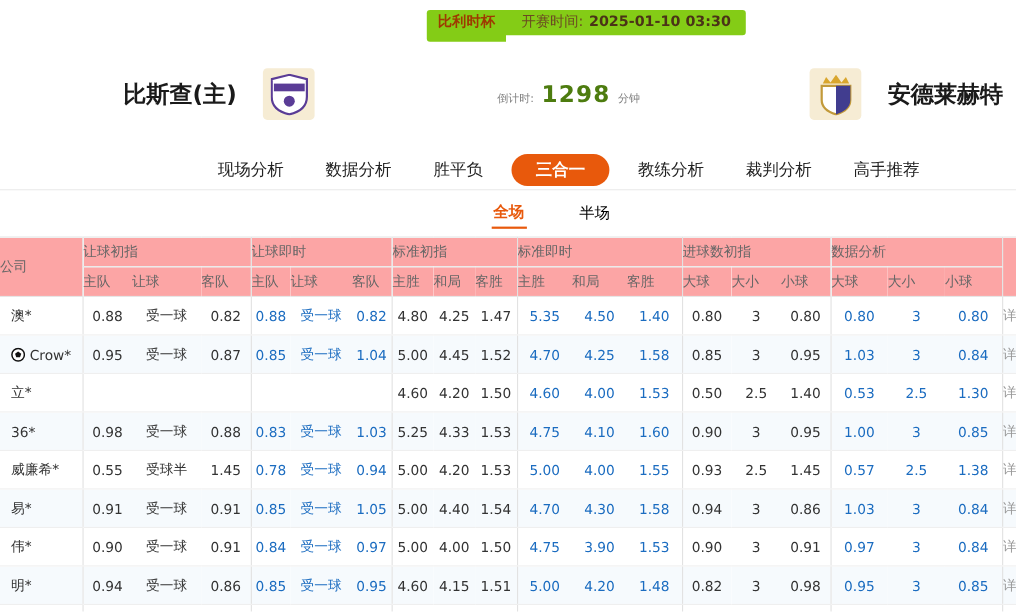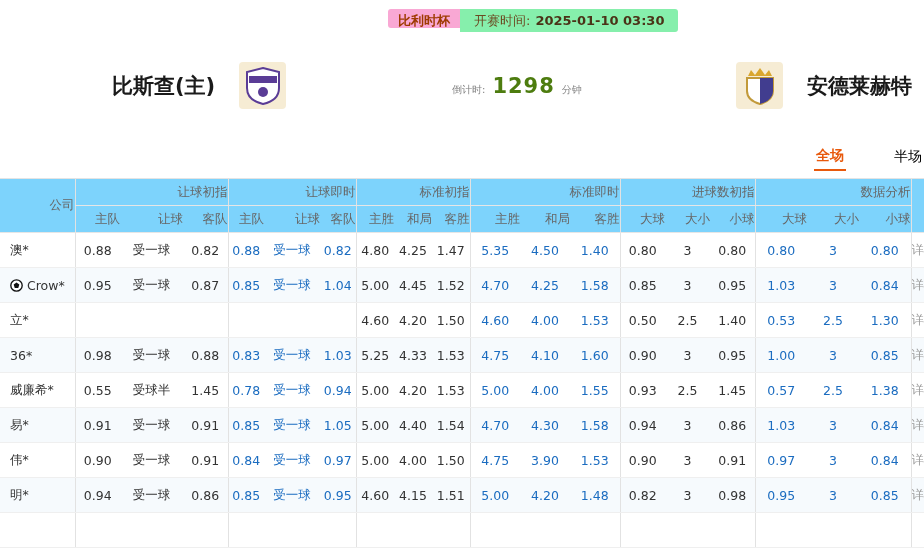--- a/index.html
+++ b/index.html
@@ -1,52 +1,52 @@
 <!DOCTYPE html>
 <html><head>
 <meta charset="utf-8">
 <style>
   *{box-sizing:border-box;margin:0;padding:0;}
   html,body{width:924px;height:556px;}
   body{overflow:hidden;background:#fff;color:#333;font-family:"DejaVu Sans","Liberation Sans",sans-serif;}
 
   
   .topbar{position:relative;height:40px;}
-  .league-badge{position:absolute;left:388px;top:9px;height:19px;line-height:23px;padding:0 10px;
-    background:#f9a8d4;color:#9e3a00;font-size:13px;font-weight:bold;border-radius:3px 0 0 3px;}
+  .league-badge{position:absolute;left:388px;top:9px;height:29px;line-height:23px;padding:0 10px;
+    background:#84cc16;color:#9e3a00;font-size:13px;font-weight:bold;border-radius:3px 0 0 3px;}
   .start-time{position:absolute;left:460px;top:9px;height:23px;line-height:23px;padding:0 14px;
-    background:#86efac;color:#6b4a22;font-size:13px;border-radius:0 3px 3px 0;white-space:nowrap;}
+    background:#84cc16;color:#6b4a22;font-size:13px;border-radius:0 3px 3px 0;white-space:nowrap;}
   .st-val{font-weight:bold;color:#4a3317;margin-left:5px;}
 
   
   .teams{position:relative;height:96px;}
   .team{position:absolute;top:22px;display:flex;align-items:center;gap:24px;}
   .team.home{left:112px;}
   .team.away{left:736px;}
   .team-name{font-size:21px;font-weight:bold;color:#1a1a1a;white-space:nowrap;}
   .logo{width:47px;height:47px;border-radius:4px;background:#f6ecd4;display:flex;align-items:center;justify-content:center;flex:none;}
   .countdown{position:absolute;left:452px;top:34px;display:flex;align-items:baseline;gap:7px;}
   .cd-label{font-size:10px;color:#808080;}
   .cd-value{font-size:21px;font-weight:bold;color:#4d7c0f;letter-spacing:1px;}
 
   
   .nav{height:37px;display:flex;justify-content:center;align-items:center;gap:14px;
     padding-left:110px;border-bottom:1px solid #eaeaea;}
   .nav-item{font-size:15px;color:#222;padding:5px 12px;cursor:pointer;white-space:nowrap;}
   .nav-item.active{background:#e8590c;color:#fff;border-radius:16px;padding:5px 22px;font-weight:bold;}
 
   
-  .subtabs{height:42px;display:flex;justify-content:flex-end;align-items:center;gap:46px;padding-left:79px;}
+  .subtabs{height:42px;display:flex;justify-content:center;align-items:center;gap:46px;padding-left:79px;}
   .subtab{font-size:14px;color:#000000;padding:4px 2px;cursor:pointer;}
   .subtab.active{color:#e8590c;border-bottom:2px solid #e8590c;font-weight:bold;}
 
   
   table.odds{width:924px;border-collapse:collapse;table-layout:fixed;font-size:12.5px;border-top:1px solid #e4e4e4;}
-  .odds th{font-weight:normal;color:#666;background:#7dd3fc;height:27px;border-bottom:1px solid #e6e6e6;
-    text-align:right;overflow:hidden;white-space:nowrap;}
+  .odds th{font-weight:normal;color:#666;background:#fca5a5;height:27px;border-bottom:1px solid #e6e6e6;
+    text-align:left;overflow:hidden;white-space:nowrap;}
   .odds td{height:35px;text-align:center;color:#333;border-bottom:1px solid #efefef;overflow:hidden;white-space:nowrap;}
   .odds .gb{border-left:1px solid #e2e2e2;}
   .odds td.company{text-align:left;padding-left:10px;}
   .odds td.lv{color:#1b6cc0;}
   .odds td.detail{color:#999;cursor:pointer;padding:0;}
   .odds tbody tr:nth-child(even){background:#f6fafd;}
   .ball{display:inline-block;vertical-align:-2px;margin-right:4px;width:13px;height:13px;}
 </style>
 </head>
 <body>
@@ -79,20 +79,29 @@
         <svg width="36" height="38" viewBox="0 0 36 38">
           <path d="M6 9 L9 3 L13 8 L18 1 L23 8 L27 3 L30 9 Z" fill="#d9a62e"></path>
           <path d="M5 11 H31 V24 C31 31 25 35 18 37 C11 35 5 31 5 24 Z" fill="#fff" stroke="#c29a3a" stroke-width="2"></path>
           <path d="M18 11 H31 V24 C31 31 25 35 18 37 Z" fill="#413d8f"></path>
         </svg>
       </span>
       <span class="team-name">安德莱赫特</span>
     </div>
   </div>
 
+  <div class="nav">
+    <span class="nav-item">现场分析</span>
+    <span class="nav-item">数据分析</span>
+    <span class="nav-item">胜平负</span>
+    <span class="nav-item active">三合一</span>
+    <span class="nav-item">教练分析</span>
+    <span class="nav-item">裁判分析</span>
+    <span class="nav-item">高手推荐</span>
+  </div>
 
   <div class="subtabs">
     <span class="subtab active">全场</span>
     <span class="subtab">半场</span>
   </div>
 
   <table class="odds">
       <colgroup>
         <col style="width: 75px;">
         <col style="width: 45px;">

